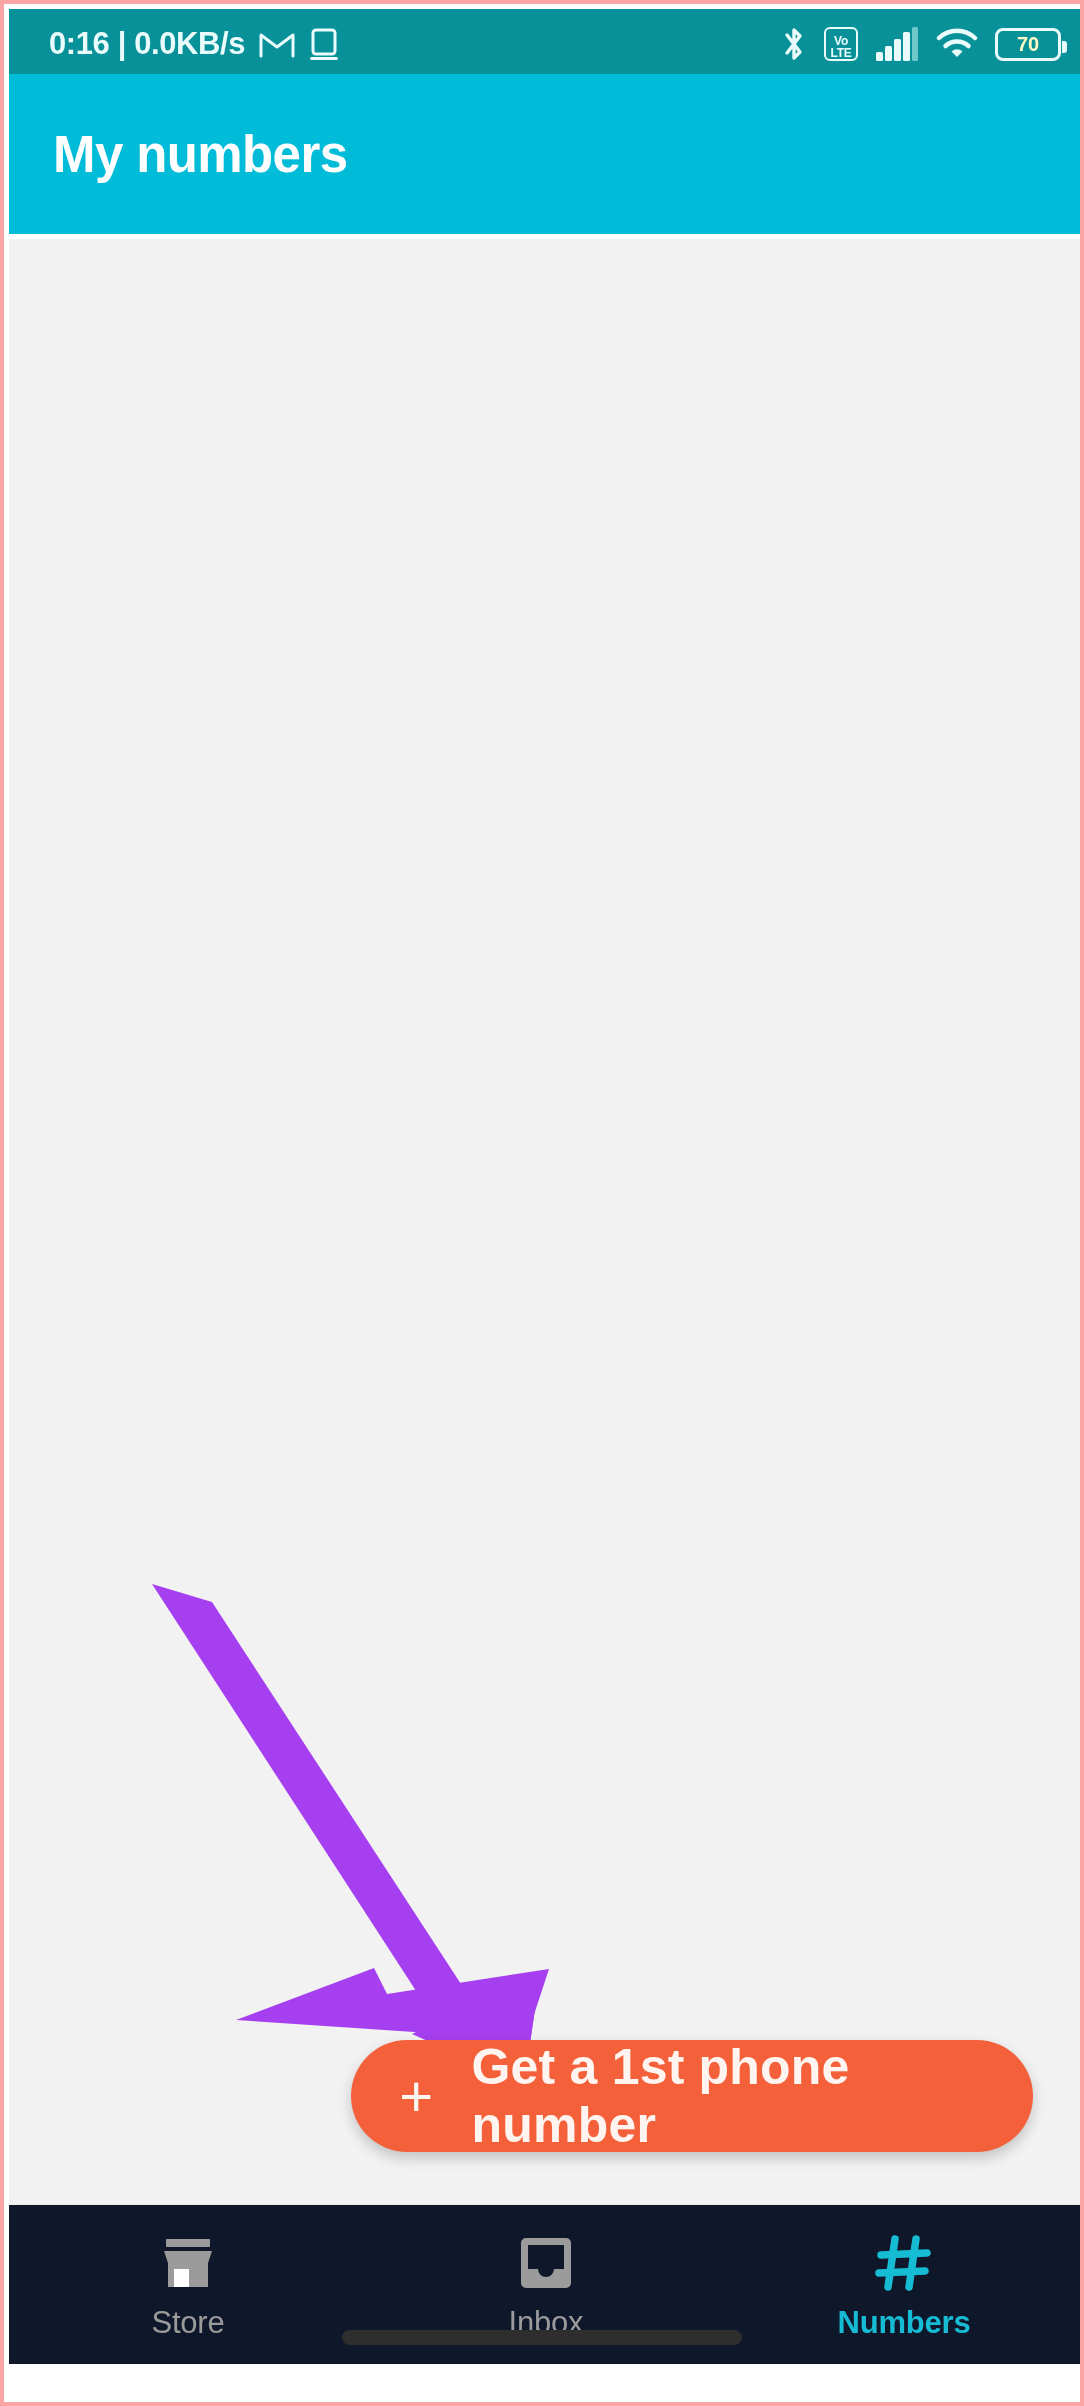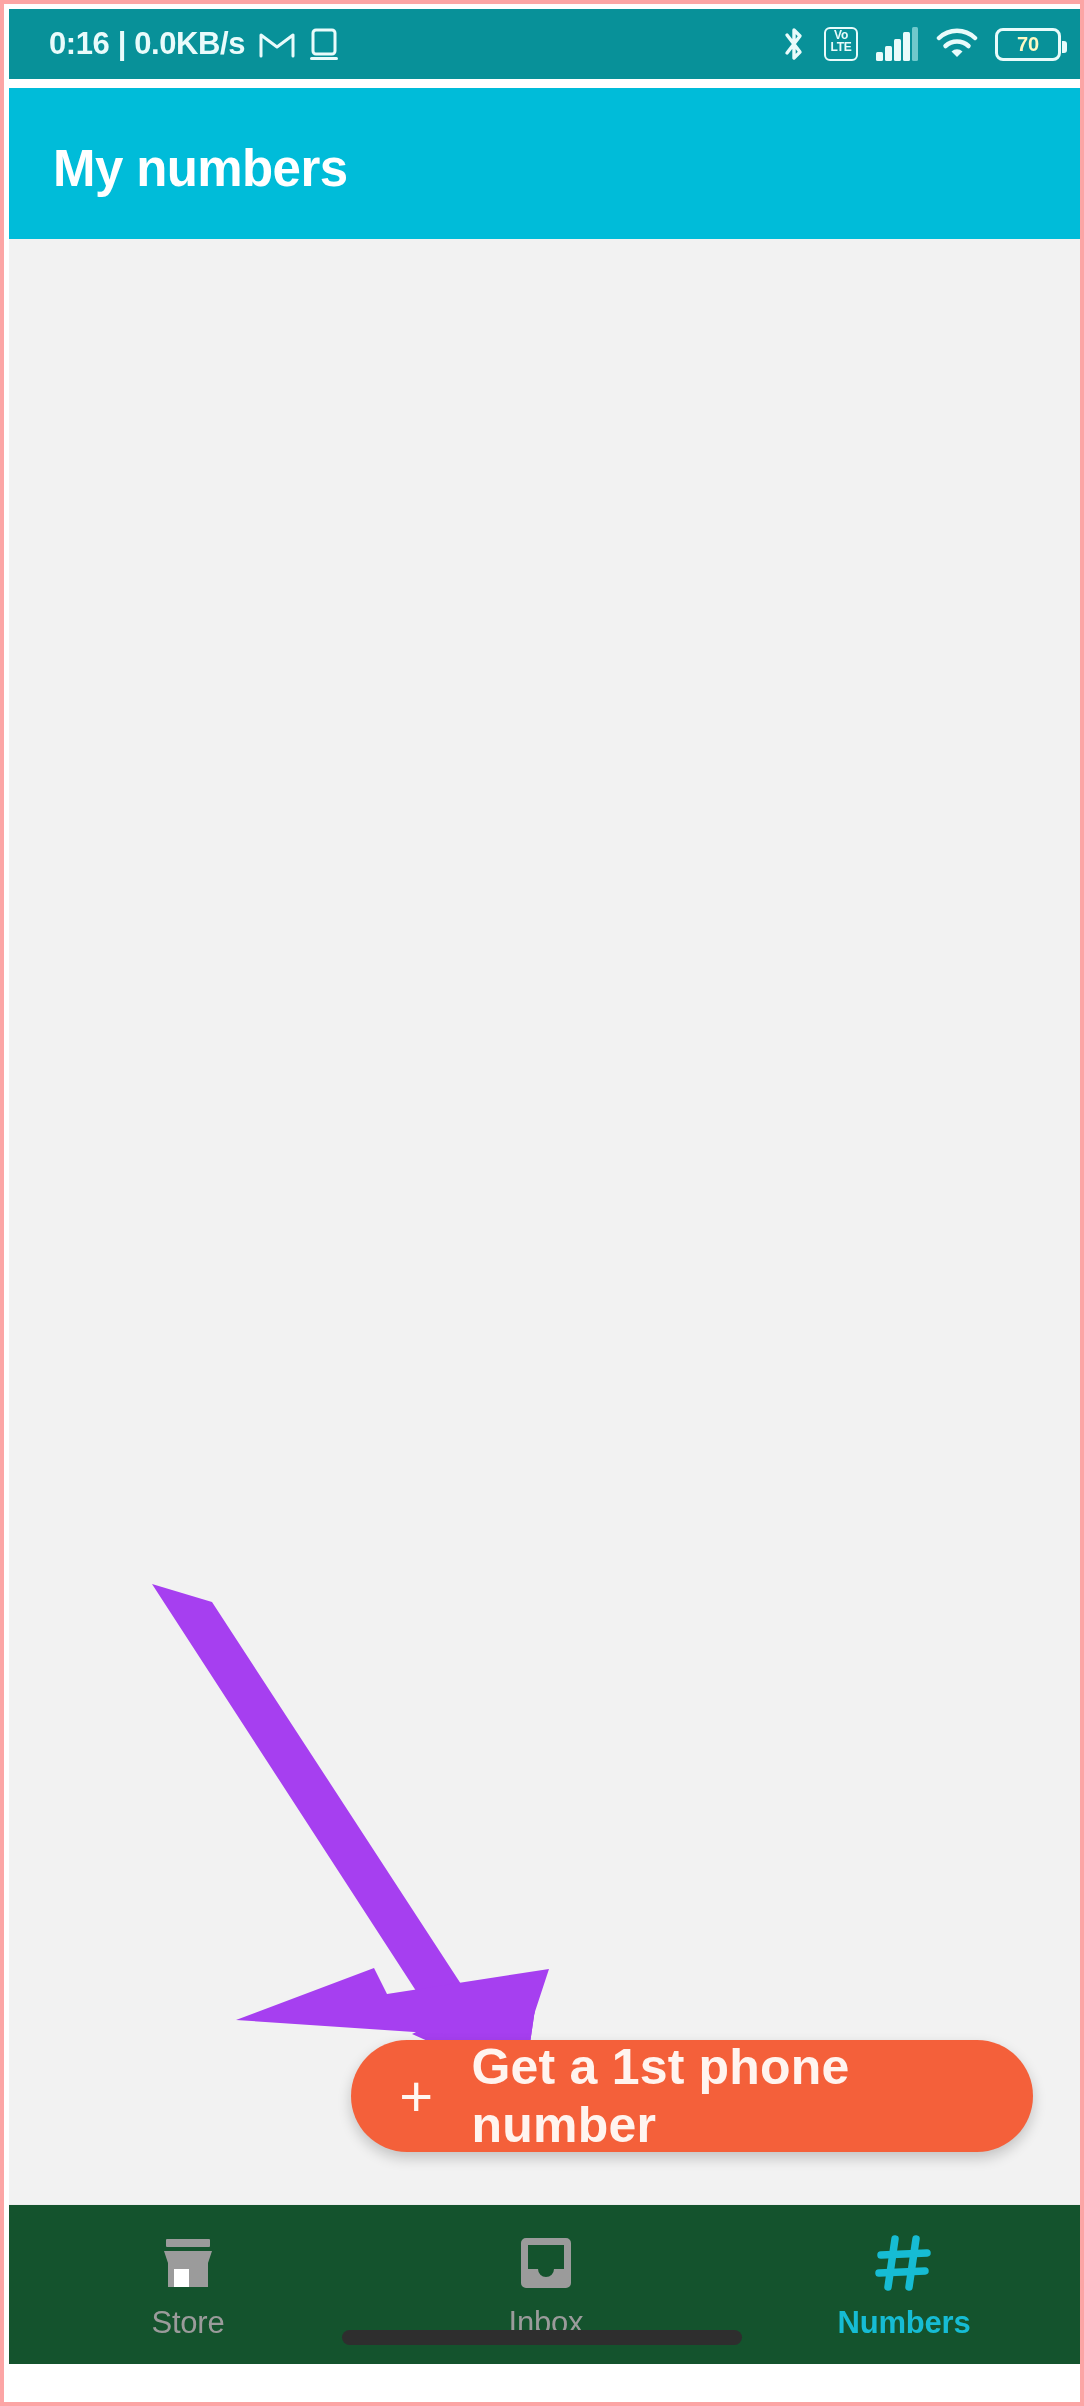--- a/index.html
+++ b/index.html
@@ -33,42 +33,42 @@
     color:#e9fbfb; font-size:31px; font-weight:700;
     letter-spacing:-0.4px; white-space:nowrap;
     font-family:"Liberation Sans", sans-serif;
   }
   .sb-right { display:flex; align-items:center; gap:17px; }
   .sb-ico { display:block; }
   .volte-badge {
     width:34px; height:34px; border-radius:6px;
     border:2.5px solid #e9fbfb;
     display:flex; flex-direction:column;
-    align-items:center; justify-content:flex-start;
+    align-items:center; justify-content:flex-end;
     line-height:1;
   }
   .volte-badge span {
     color:#e9fbfb; font-size:12px; font-weight:700;
     letter-spacing:-0.3px;
   }
   .batt {
     width:66px; height:33px; border-radius:8px;
     border:3px solid #e9fbfb; position:relative;
     display:flex; align-items:center; justify-content:center;
   }
   .batt::after {
     content:''; position:absolute; right:-9px; top:10px;
     width:5px; height:12px; border-radius:0 3px 3px 0;
     background:#e9fbfb;
   }
   .batt span { color:#fef9c3; font-size:20px; font-weight:700; }
 
   
   #app-bar {
-    position:absolute; left:5px; top:84px;
+    position:absolute; left:5px; top:70px;
     width:1074px; height:160px;
     background:#00bcd9;
     display:flex; align-items:center;
     padding-left:44px;
   }
   #app-bar-title {
     color:#ffffff; font-size:51px; font-weight:700;
     letter-spacing:-0.6px;
   }
 
@@ -105,21 +105,21 @@
   #arrow-annotation {
     position:absolute; left:140px; top:1560px;
     width:520px; height:560px;
     pointer-events:none;
   }
 
   
   #bottom-nav {
     position:absolute; left:5px; top:2200px;
     width:1074px; height:160px;
-    background:#14532d;
+    background:#0f172a;
     display:flex; align-items:flex-start;
     border-top:1px solid #ececec;
   }
   .nav-item {
     flex:1; display:flex; flex-direction:column;
     align-items:center; padding-top:22px;
     cursor:pointer;
   }
   .nav-icon {
     height:72px; display:flex;

